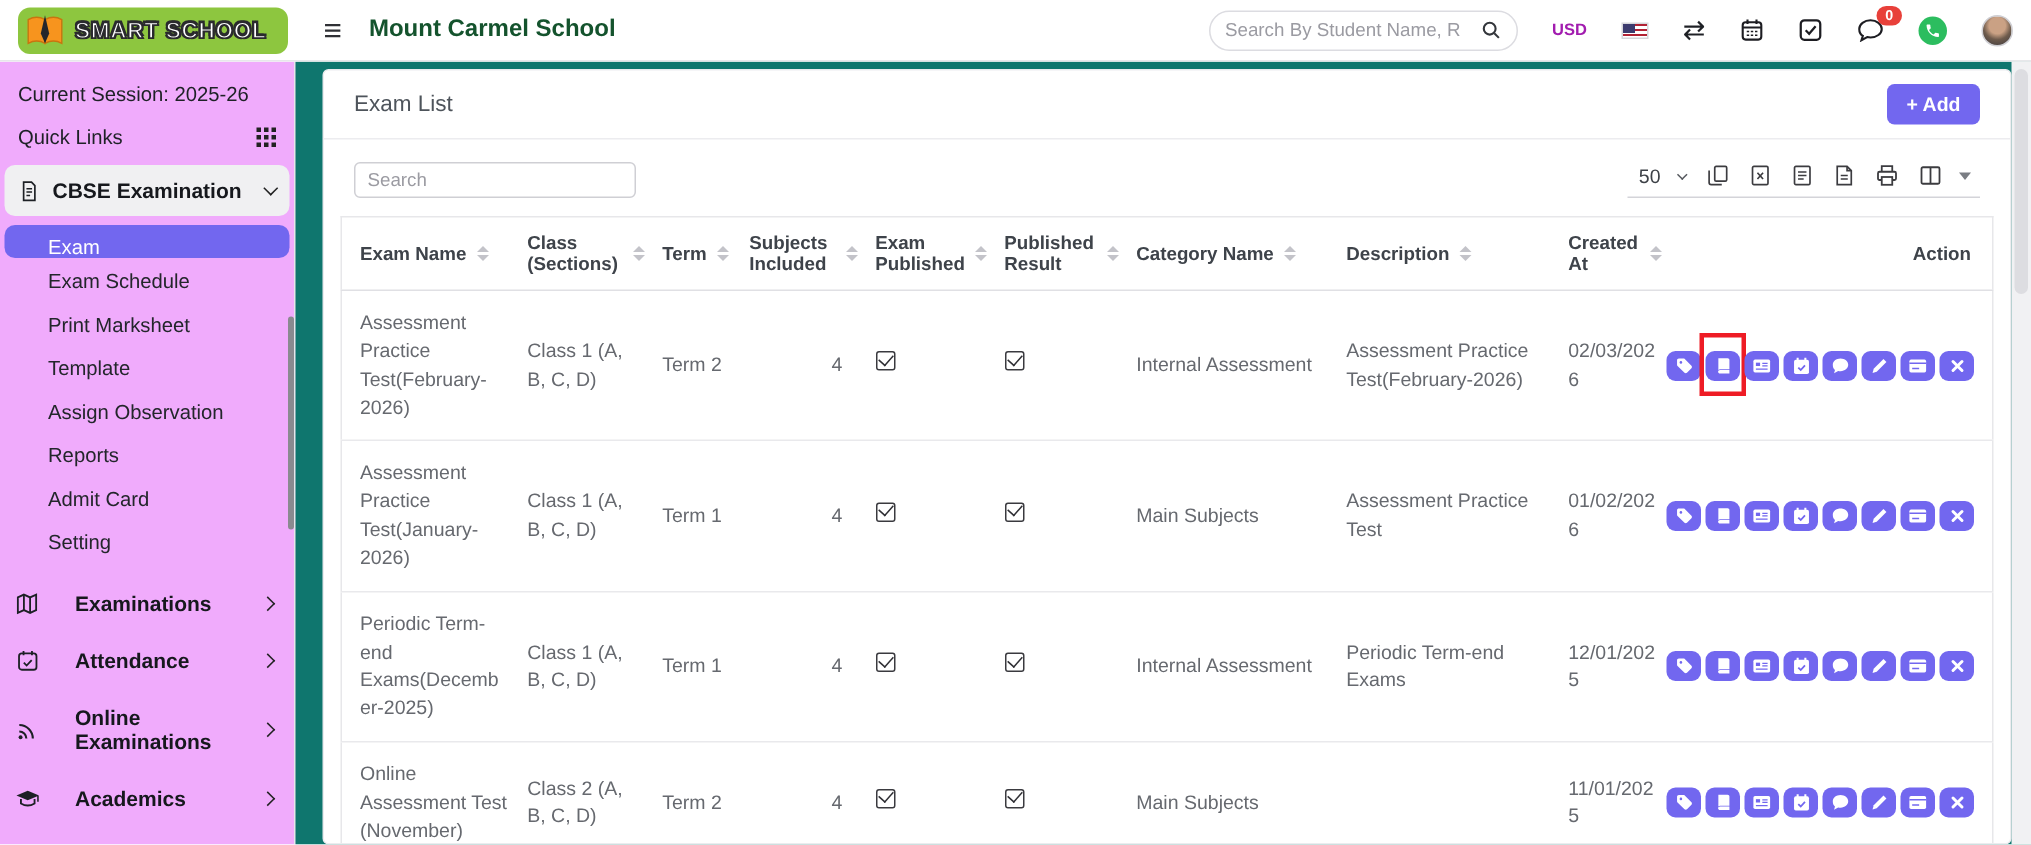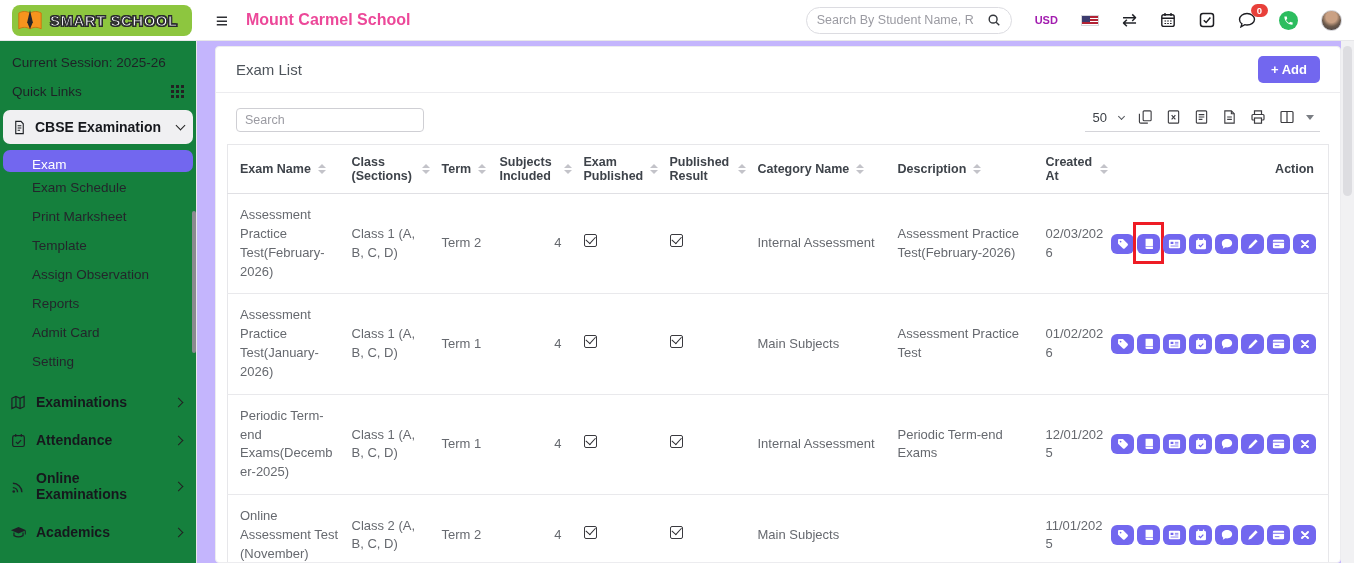--- a/index.html
+++ b/index.html
@@ -8,21 +8,21 @@
 
   
   .topbar { height:41px; background:#fff; border-bottom:1px solid #e7e7ea;
             display:flex; align-items:center; padding:0 12px; position:relative; z-index:5; }
   .logo { display:flex; align-items:center; gap:6px; background:#8dc63f;
           border-radius:8px; padding:2px 14px 2px 4px; height:31px; }
   .logo-text { font-size:15px; font-weight:bold; letter-spacing:.5px; color:#fff;
                -webkit-text-stroke:1px #2a2a2e;
                text-shadow:-1px -1px 0 #2a2a2e,1px -1px 0 #2a2a2e,-1px 1px 0 #2a2a2e,1px 1px 0 #2a2a2e; }
   .hamburger { margin-left:24px; font-size:21px; color:#2f3035; line-height:1; cursor:pointer; }
-  .school-name { margin-left:18px; font-size:16px; font-weight:bold; color:#ec4899; }
+  .school-name { margin-left:18px; font-size:16px; font-weight:bold; color:#14532d; }
   .topbar-right { margin-left:auto; display:flex; align-items:center; gap:23px; }
   .top-search { width:206px; height:27px; border:1px solid #dcdce1; border-radius:14px;
                 display:flex; align-items:center; padding:0 10px; gap:6px; background:#fff; }
   .top-search input { border:none; outline:none; flex:1; font-size:12.5px; color:#701a75;
                       font-family:"Liberation Sans",sans-serif; background:transparent; }
   .top-search input::placeholder { color:#9b9ba2; }
   .currency { font-size:11px; font-weight:bold; color:#a21caf; }
   .flag { width:18px; height:11px; position:relative; border:1px solid #d6d6da;
           background:repeating-linear-gradient(180deg,#b22234 0 1.6px,#fff 1.6px 3.2px); }
   .flag .canton { position:absolute; left:0; top:0; width:8px; height:6px; background:#3c3b6e; }
@@ -33,46 +33,46 @@
            display:flex; align-items:center; justify-content:center; padding:0 4px; }
   .wa-circle { width:19px; height:19px; border-radius:50%; background:#2cbd5f;
                display:flex; align-items:center; justify-content:center; }
   .avatar { width:21px; height:21px; border-radius:50%; border:1px solid #cfcfd4;
             background:radial-gradient(circle at 50% 32%, #caa184 0 34%, #6e5b4c 58%, #3a393e 100%); }
 
   
   .layout { display:flex; height:522px; }
 
   
-  aside { width:197px; background:#15803d; border-right:1px solid #e7e7ea;
+  aside { width:197px; background:#f0abfc; border-right:1px solid #e7e7ea;
           position:relative; padding-top:6px; flex:none; }
   .session { padding:8px 12px 7px; font-size:13.5px; color:#1e2126; }
   .quick-links { padding:7px 12px; display:flex; align-items:center; justify-content:space-between;
                  font-size:13.5px; color:#1e2126; cursor:pointer; }
   .grid-icon { display:inline-grid; grid-template-columns:repeat(3,3.5px); gap:1.5px; }
   .grid-icon i { width:3.5px; height:3.5px; background:#222; }
   .side-head { margin:4px 3px 0; background:#f0f0f2; border-radius:7px; padding:9px 9px;
                display:flex; align-items:center; gap:8px; cursor:pointer; }
   .side-head .lbl { font-size:14px; font-weight:bold; color:#16181d; flex:1; }
   .chev { width:7px; height:7px; border-right:1.7px solid #222; border-bottom:1.7px solid #222;
           display:inline-block; flex:none; }
   .chev.down { transform:rotate(45deg); margin-top:-3px; }
   .chev.right { transform:rotate(-45deg); }
   .sub-items { margin-top:6px; }
   .sub-item { margin:0 3px 2px; padding:6px 8px 6px 29px; font-size:13.5px; color:#23262b;
               border-radius:7px; cursor:pointer; }
   .sub-item.active { background:#7267ef; color:#fff; padding-top:7px; padding-bottom:0; }
   .side-sections { margin-top:8px; }
-  .side-section { padding:11px 14px 11px 9px; display:flex; align-items:center; gap:9px; cursor:pointer;justify-content:flex-end; }
+  .side-section { padding:11px 14px 11px 9px; display:flex; align-items:center; gap:23px; cursor:pointer;justify-content:flex-end; }
   .side-section .s-label { font-size:14px; font-weight:bold; color:#16181d; flex:1; }
   .side-scroll { position:absolute; right:0; top:170px; width:4px; height:142px;
                  background:#8a8a90; border-radius:2px; }
 
   
-  main { flex:1; background:#c4b5fd; position:relative; padding:5px 13px 0 18px; }
+  main { flex:1; background:#0f766e; position:relative; padding:5px 13px 0 18px; }
   .page-scroll { position:absolute; right:0; top:0; width:13px; height:100%; background:#f1f1f3; }
   .page-scroll .thumb { position:absolute; top:5px; left:2px; width:9px; height:150px;
                         background:#dddde1; border-radius:5px; }
   .card { background:#fff; border:1px solid #ececef; border-radius:4px; height:100%; overflow:hidden; }
   .card-head { display:flex; justify-content:space-between; align-items:center;
                padding:9px 20px; border-bottom:1px solid #ececef; }
   .card-title { font-size:15px; font-weight:400; color:#4e545b; }
   .add-btn { background:#7267ef; color:#fff; border:none; border-radius:5px; height:27px;
              padding:0 13px; font-size:13px; font-weight:bold; cursor:pointer;
              font-family:"Liberation Sans",sans-serif; }

